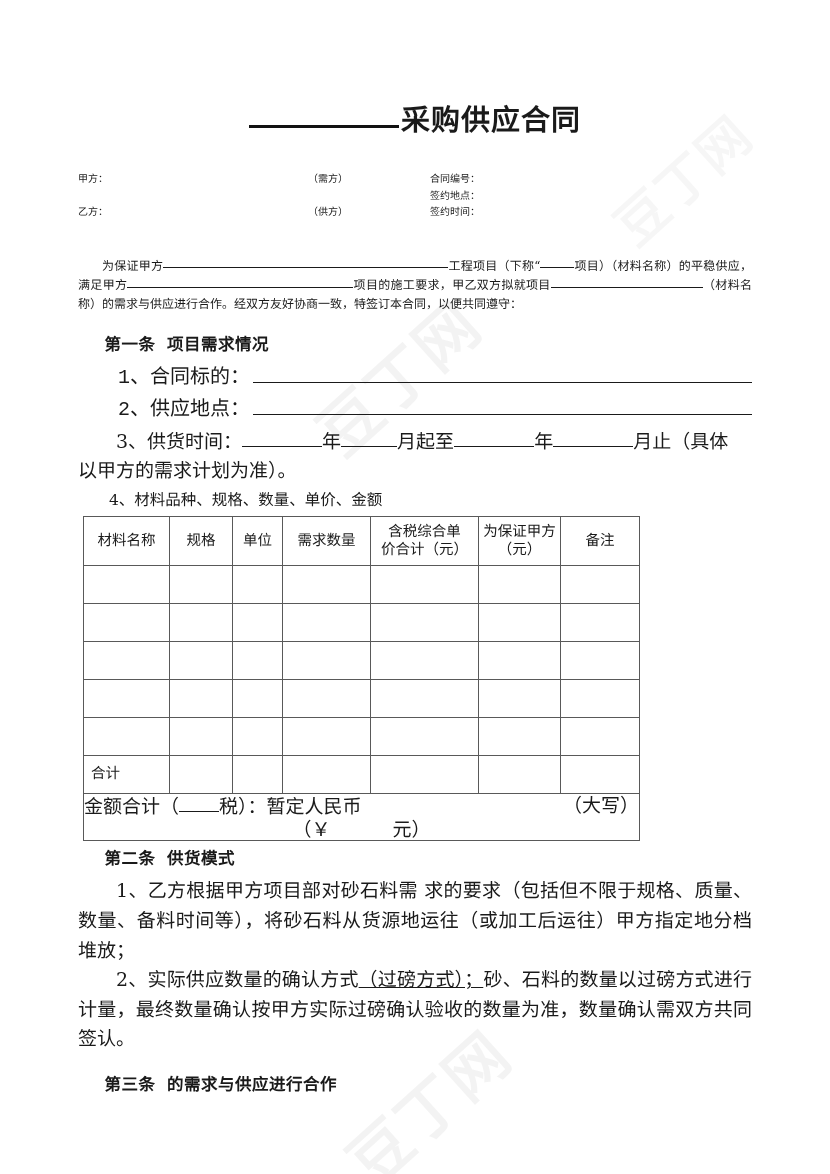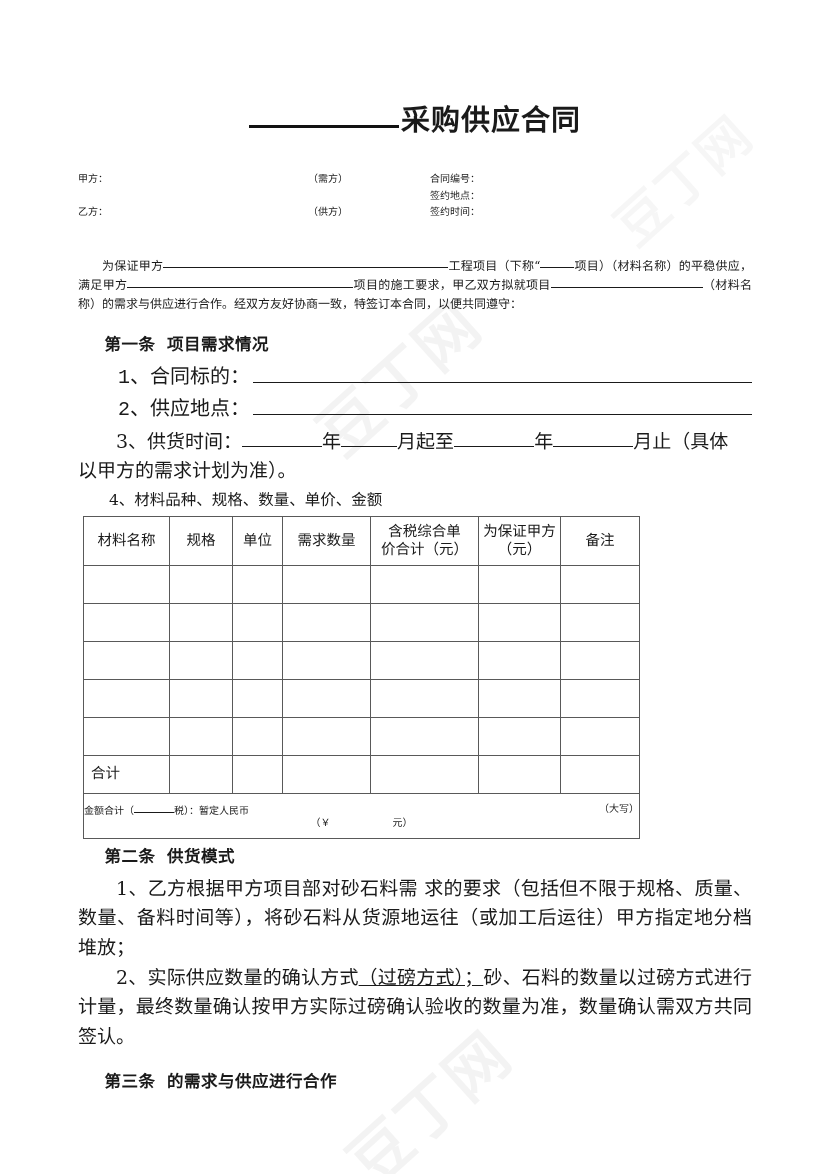--- a/index.html
+++ b/index.html
@@ -174,21 +174,21 @@
     text-align: left;
     padding-left: 7px;
     height: 37px;
   }
   td.sum-cell {
     text-align: left;
     padding: 5px 8px 7px 7px;
     height: 44px;
     position: relative;
     line-height: 1.45;
-    font-size: 10px;
+    font-size: 19px;
   }
   .sum-line1 { display: flex; justify-content: space-between; }
   .sum-line2 { margin-top: 1px; }
   .sum-gap-yen { display: inline-block; width: 62px; }
   .sum-blank {
     display: inline-block;
     width: 40px;
     border-bottom: 1px solid #1a1a1a;
     height: 0.9em;
     vertical-align: 1px;

